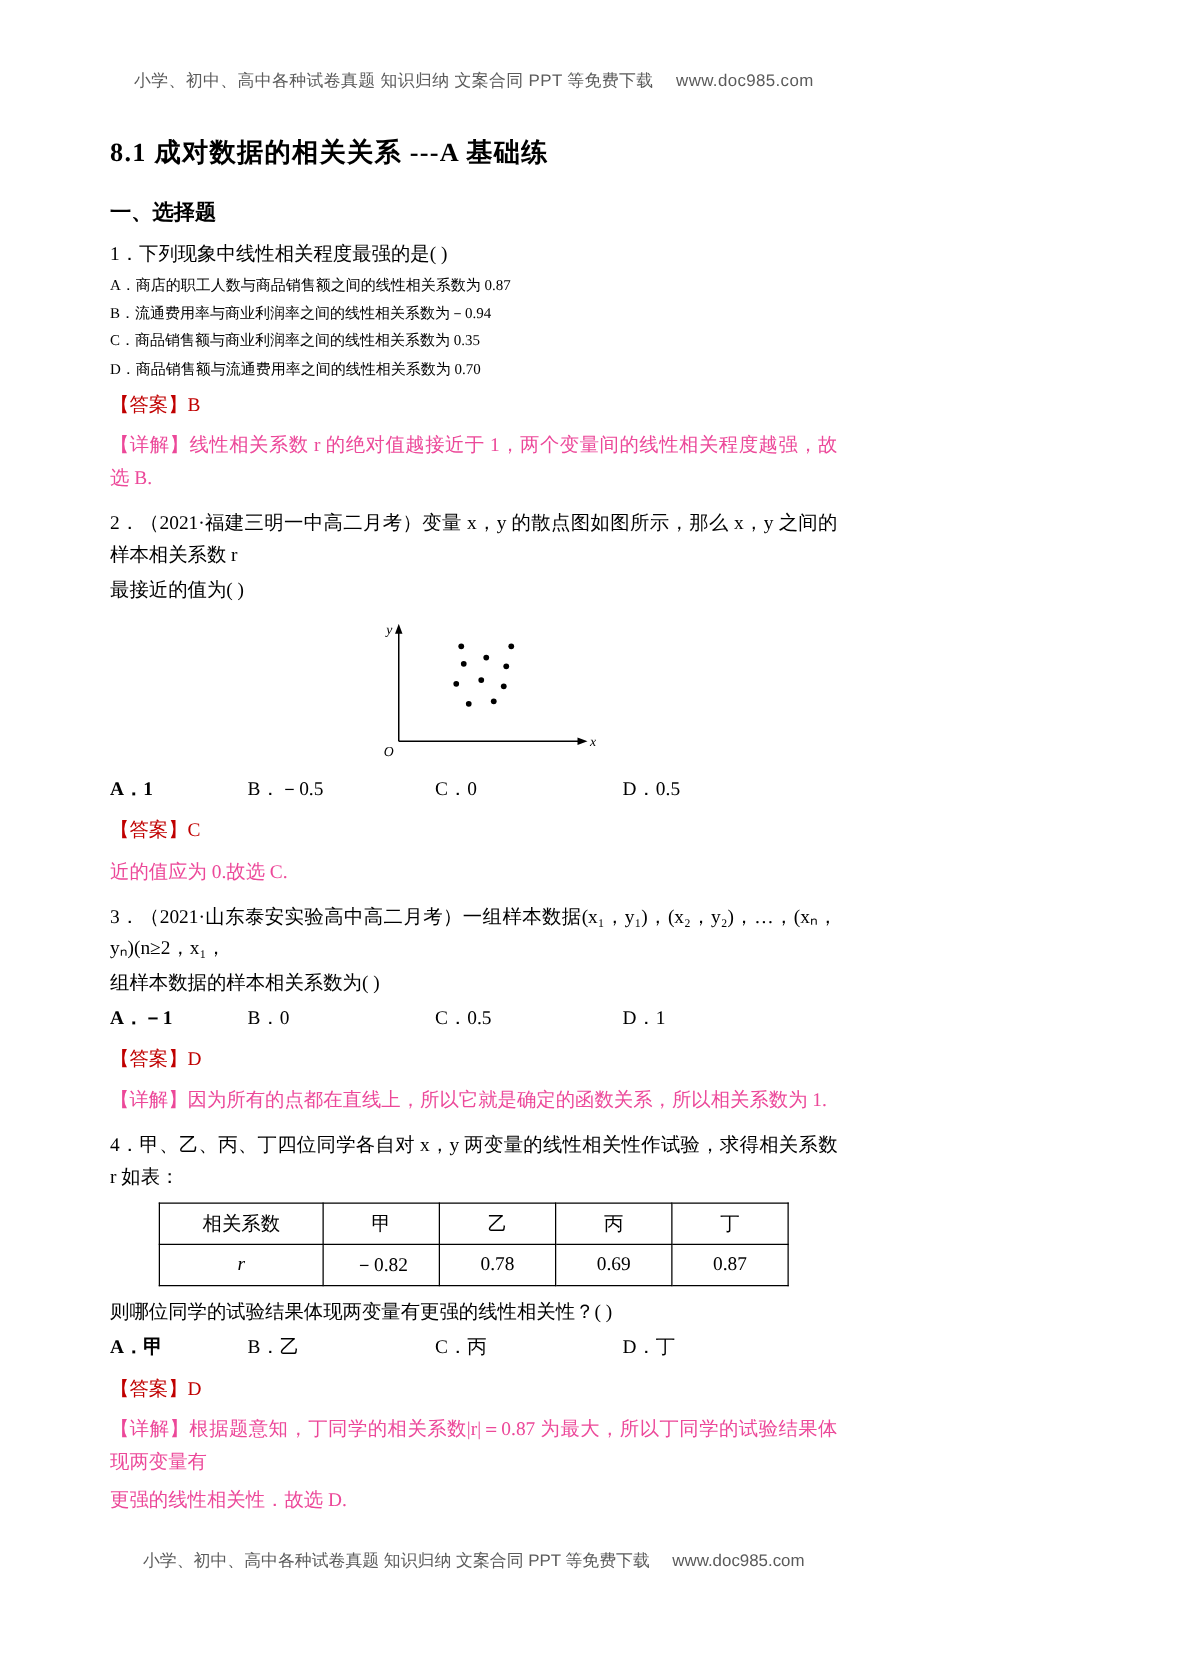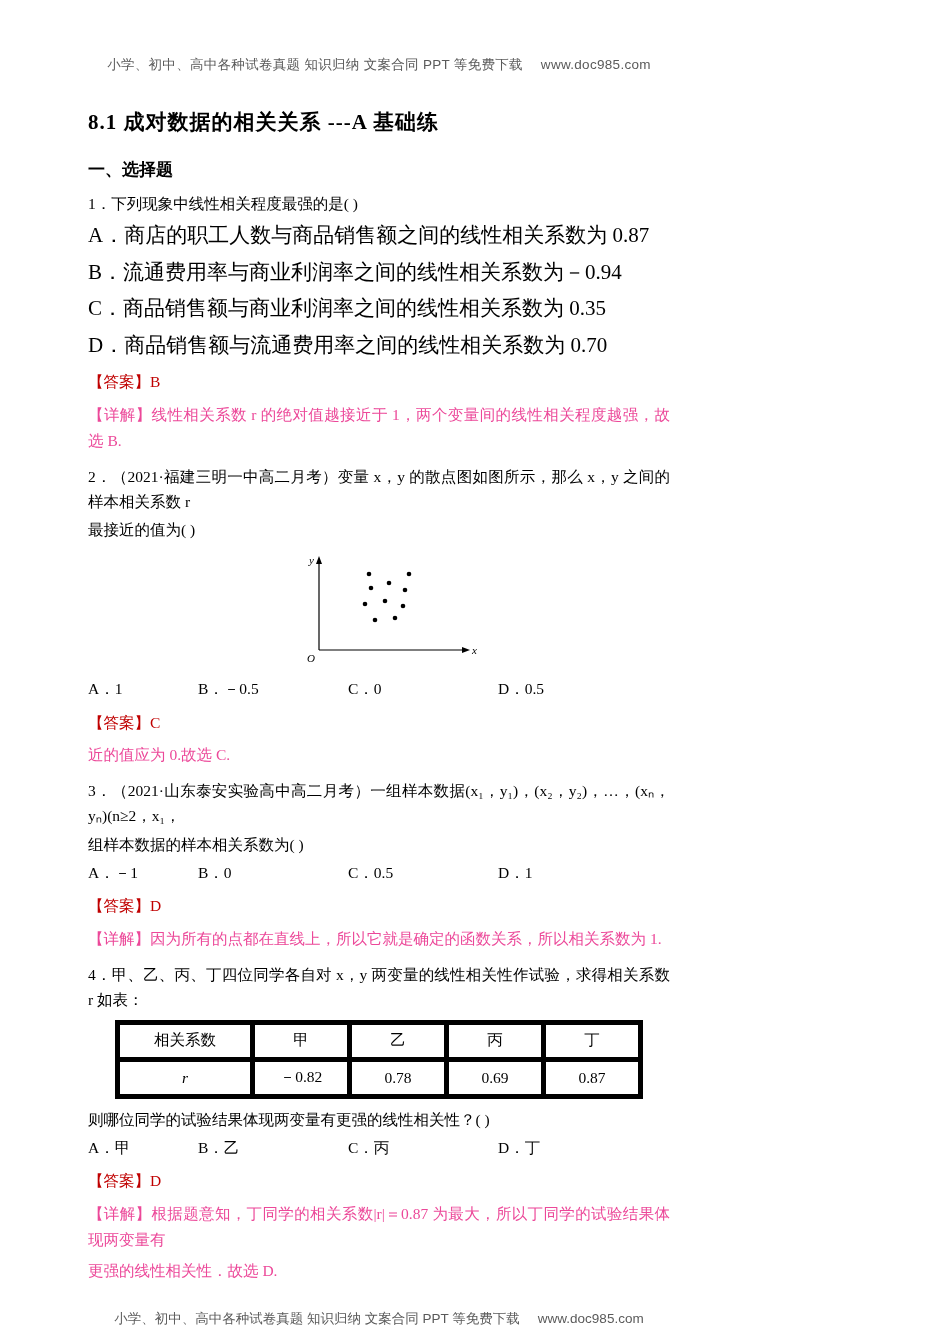--- a/index.html
+++ b/index.html
@@ -46,34 +46,34 @@
     font-size: 17px;
     margin: 0 0 10px 0;
   }
   .line {
     font-size: 15.5px;
     line-height: 1.62;
     margin: 0 0 3px 0;
     text-align: justify;
   }
   .opt-line {
-    font-size: 21px;
+    font-size: 12px;
     line-height: 1.6;
     margin: 0 0 3px 0;
   }
   .opt-row {
     display: flex;
     font-size: 15.5px;
     line-height: 1.7;
     margin: 2px 0 3px 0;
   }
   .opt-row > span {
     display: inline-block;
   }
-  .w1 { width: 110px; }
+  .w1 { width: 110px; font-weight: bold; }
   .w2 { width: 150px; }
   .w3 { width: 150px; }
   .ans {
     color: #c00000;
     font-size: 15.5px;
     line-height: 1.65;
     margin: 7px 0 7px 0;
   }
   .expl {
     color: #ec4899;
@@ -86,21 +86,21 @@
     display: flex;
     justify-content: center;
     margin: 8px 0 6px 0;
   }
   table.rtab {
     border-collapse: collapse;
     margin: 8px auto 8px auto;
     font-size: 15.5px;
   }
   table.rtab td {
-    border: 5px solid #000000;
+    border: 1px solid #000000;
     padding: 5px 10px;
     text-align: center;
     min-width: 72px;
     height: 22px;
   }
   table.rtab td.first {
     min-width: 110px;
   }
   .footer-watermark {
     text-align: center;

